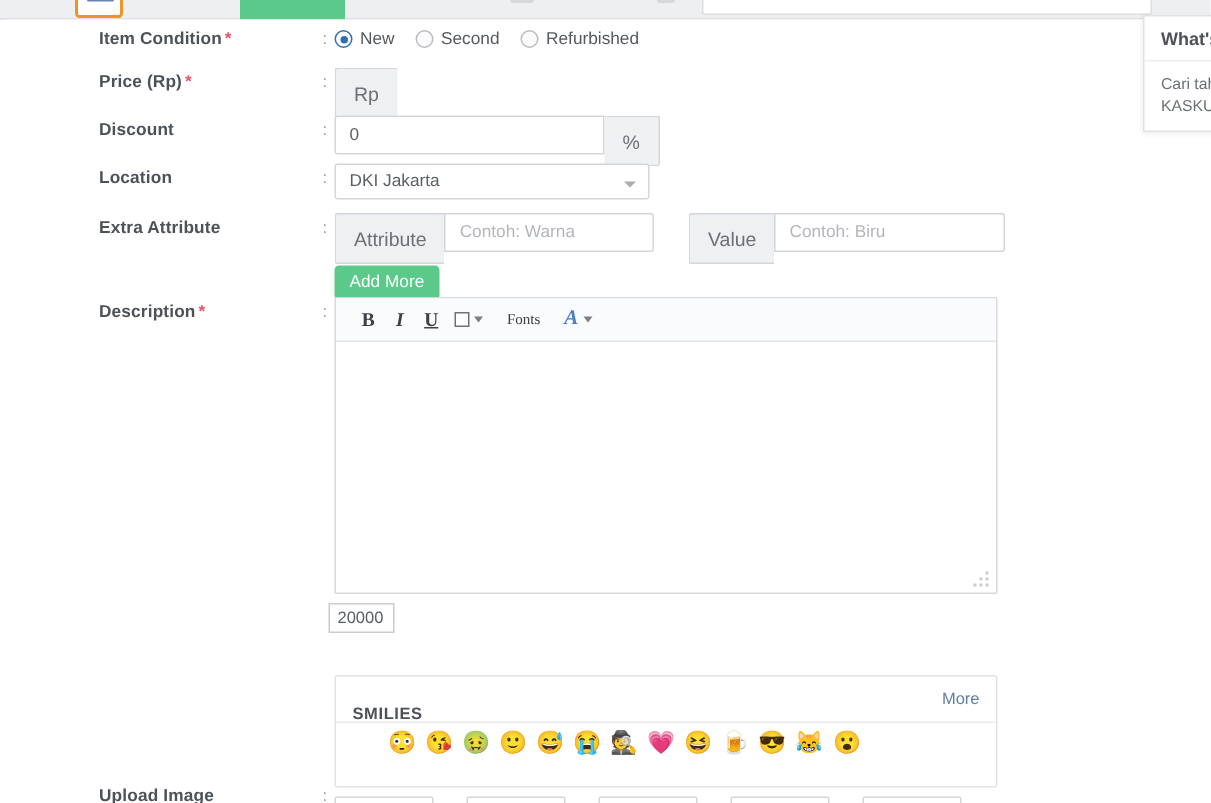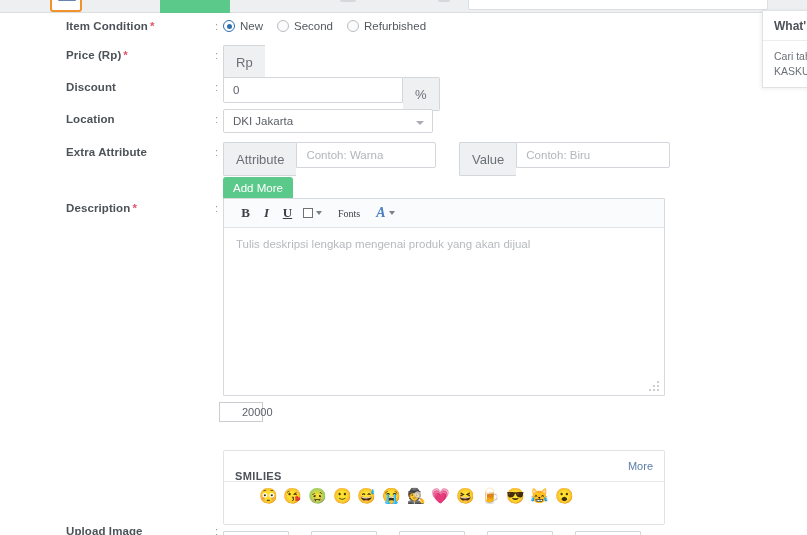--- a/index.html
+++ b/index.html
@@ -147,21 +147,21 @@
     opacity: .45;
   }
   #editor-grip i {
     position: absolute; width: 2.4px; height: 2.4px; background: #8d9298; display: block;
   }
 
   
   #char-counter {
     position: absolute; left: 215px; top: 389px;
     width: 44px; height: 20px; border: 1px solid #c9ccd0; background: #fff;
-    display: flex; align-items: center; padding-left: 22px;
+    display: flex; align-items: center; padding-left: 5px;
     font-size: 11px; color: #5b6067;
   }
 
   
   #smilies {
     position: absolute; left: 219px; top: 437px; width: 442px; height: 75px;
     border: 1px solid #e0e3e6; background: #fff; border-radius: 2px;
   }
   #smilies-head {
     height: 31px; border-bottom: 1px solid #e8eaed;
@@ -302,21 +302,20 @@
       </div>
       <div class="tool-wrap" id="tool-fonts-wrap">
         <span id="tool-fonts">Fonts</span>
       </div>
       <div class="tool-wrap">
         <span id="tool-color-a">A</span>
         <span class="caret-sm"></span>
       </div>
     </div>
     <div id="editor-body">
-      <span>Tulis deskripsi lengkap mengenai produk yang akan dijual</span>
       <span id="editor-grip">
         <i style="left:8px;top:0px;"></i>
         <i style="left:4px;top:4px;"></i>
           <i style="left:8px;top:4px;"></i>
         <i style="left:0px;top:8px;"></i>
           <i style="left:4px;top:8px;"></i>
           <i style="left:8px;top:8px;"></i>
       </span>
     </div>
   </div>

